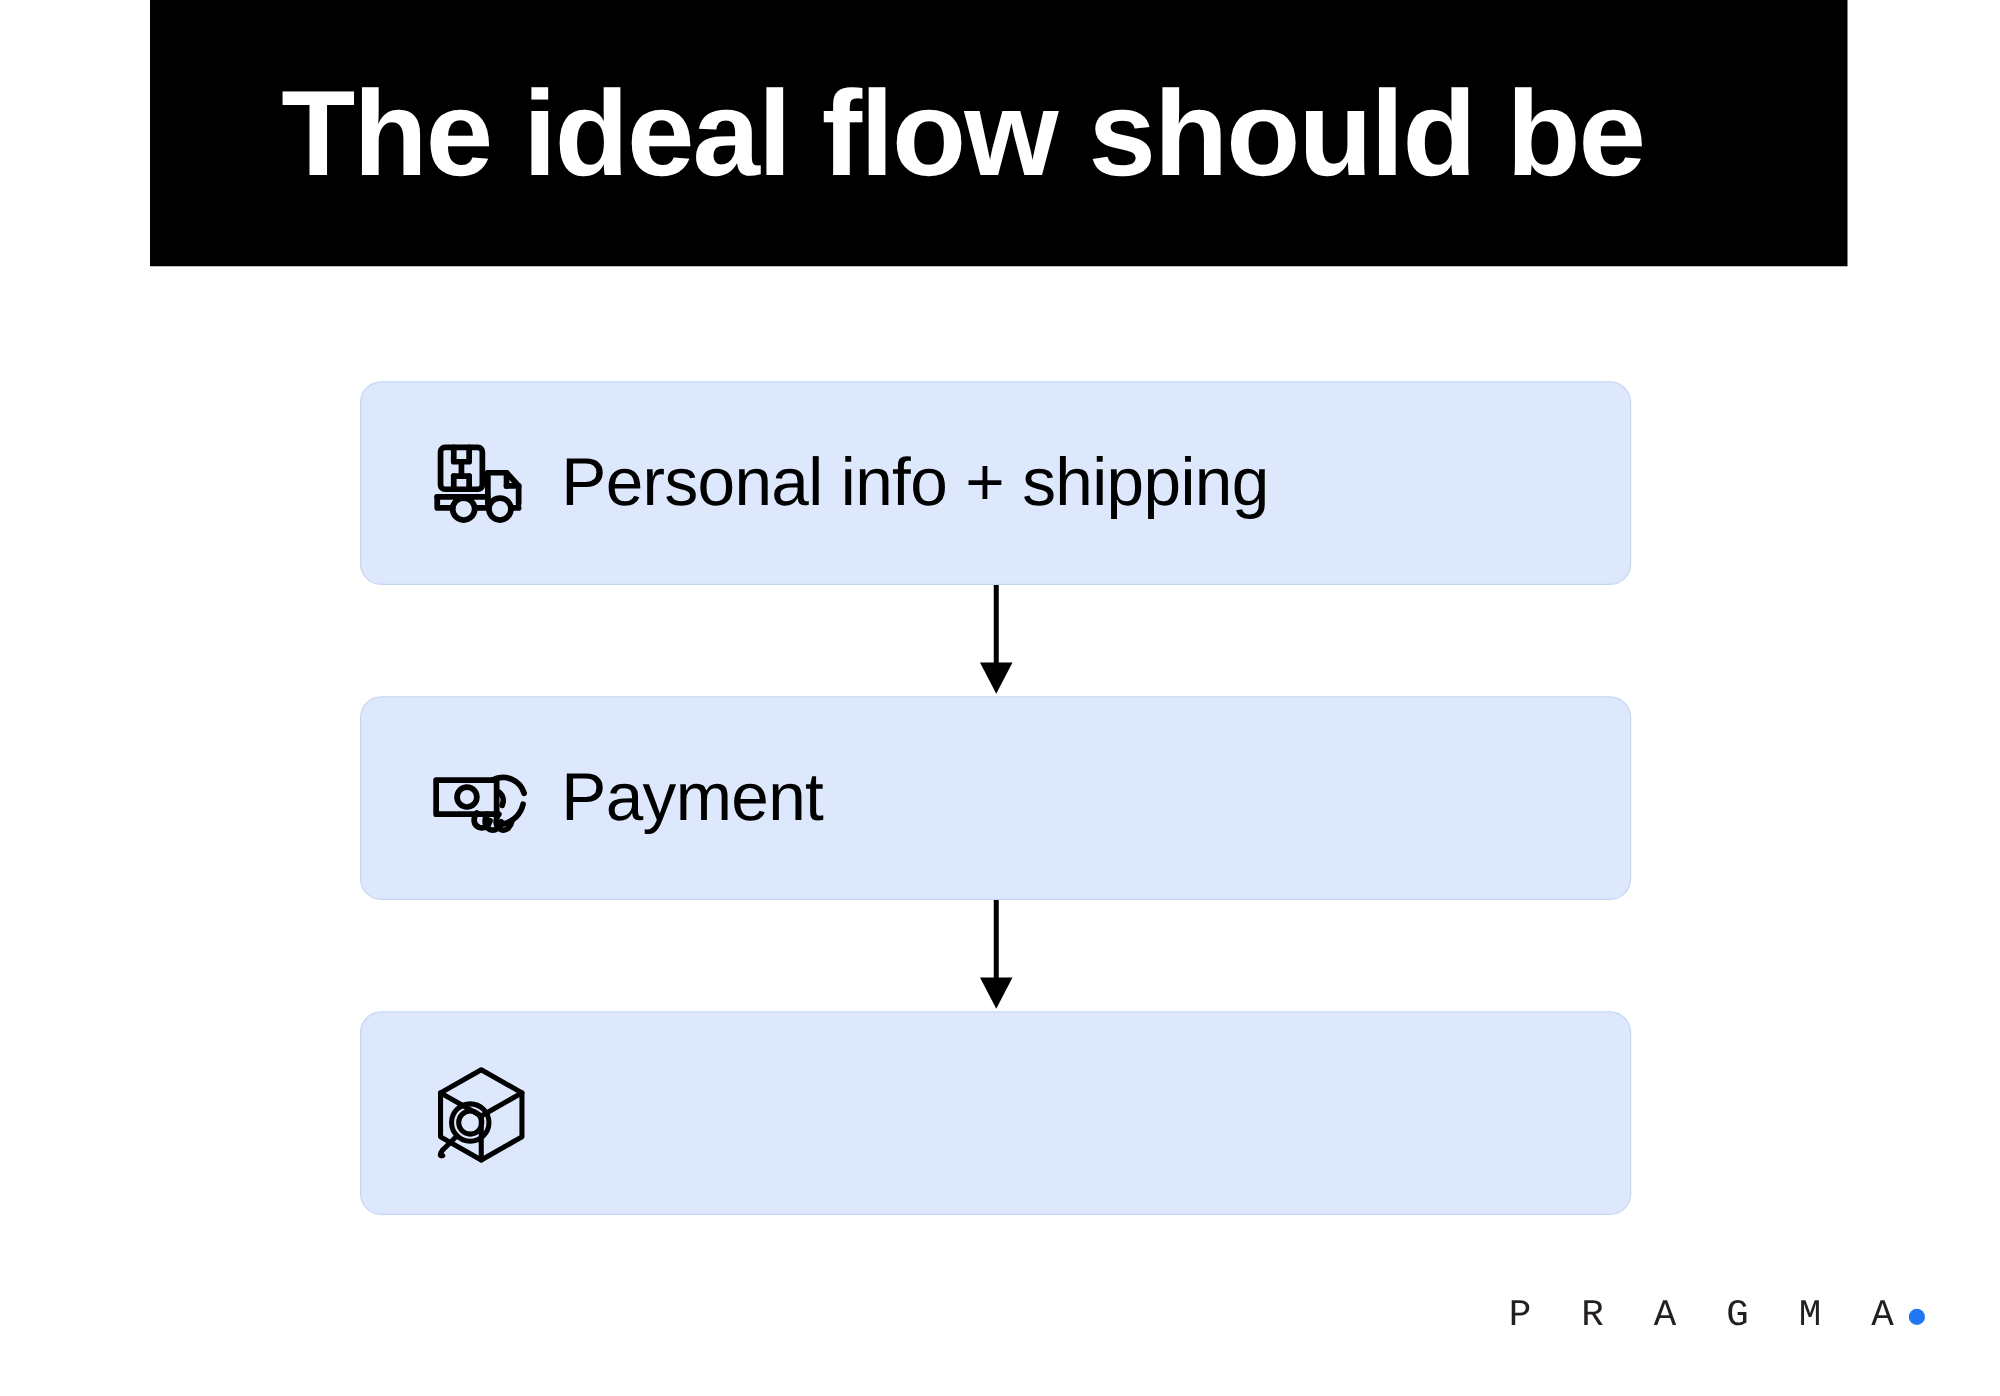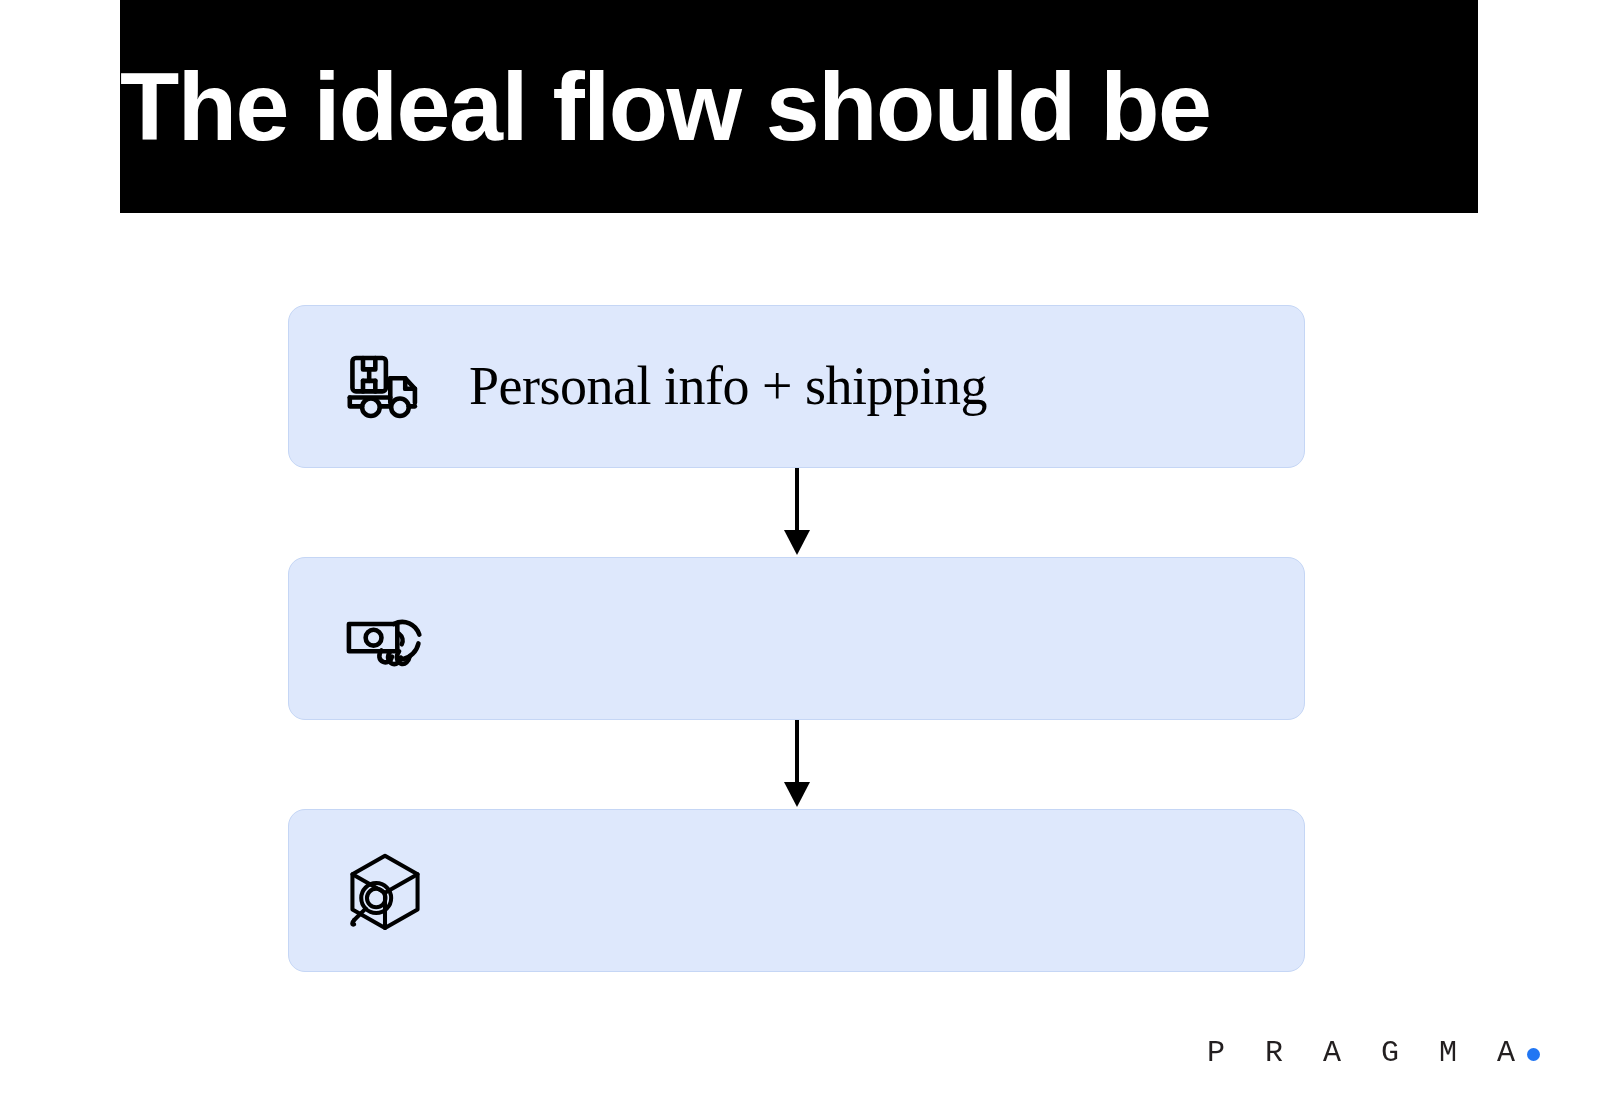--- a/index.html
+++ b/index.html
@@ -26,20 +26,21 @@
     background: #000000;
     display: flex;
     align-items: center;
   }
   #title-text {
     color: #ffffff;
     font-size: 97px;
     font-weight: bold;
     letter-spacing: -1.5px;
     line-height: 1;
+    margin-left: 105px;
     white-space: nowrap;
   }
 
   
   #flow {
     position: absolute;
     left: 288px;
     top: 305px;
     width: 1017px;
   }
@@ -61,27 +62,26 @@
     display: flex;
     align-items: center;
     justify-content: center;
   }
   .card-icon svg {
     display: block;
     width: 88px;
     height: 88px;
   }
   .card-label {
-    margin-left: 36px;
+    margin-left: 16px;
     font-size: 54px;
     color: #000000;
     letter-spacing: -0.5px;
     line-height: 1.05;
     white-space: nowrap;
-    font-family: Liberation Serif, serif;
   }
 
   
   .flow-arrow {
     height: 89px;
     display: flex;
     justify-content: center;
     align-items: stretch;
   }
   .flow-arrow svg {
@@ -167,20 +167,21 @@
 
         <path d="M60 33 C72 27 85 33 89 45"></path>
         <path d="M88 55 C86 64 79 71 70 73"></path>
         <path d="M66 44 C70 47 71 52 69 56"></path>
 
         <path d="M46 63 C42 68 43 74 48 76 C53 78 57 74 58 70"></path>
         <path d="M56 64 C52 69 53 76 58 78 C63 80 67 76 68 71"></path>
         <path d="M66 64 C62 69 63 76 68 78 C73 80 77 75 78 70"></path>
       </svg>
     </span>
+    <span class="card-label">Payment</span>
   </div>
 
   <div class="flow-arrow">
     <svg viewBox="0 0 40 89" fill="none">
       <path d="M20 0 L20 68" stroke="#000000" stroke-width="4"></path>
       <path d="M7 62 L33 62 L20 87 Z" fill="#000000"></path>
     </svg>
   </div>
 
   <div class="flow-card">

